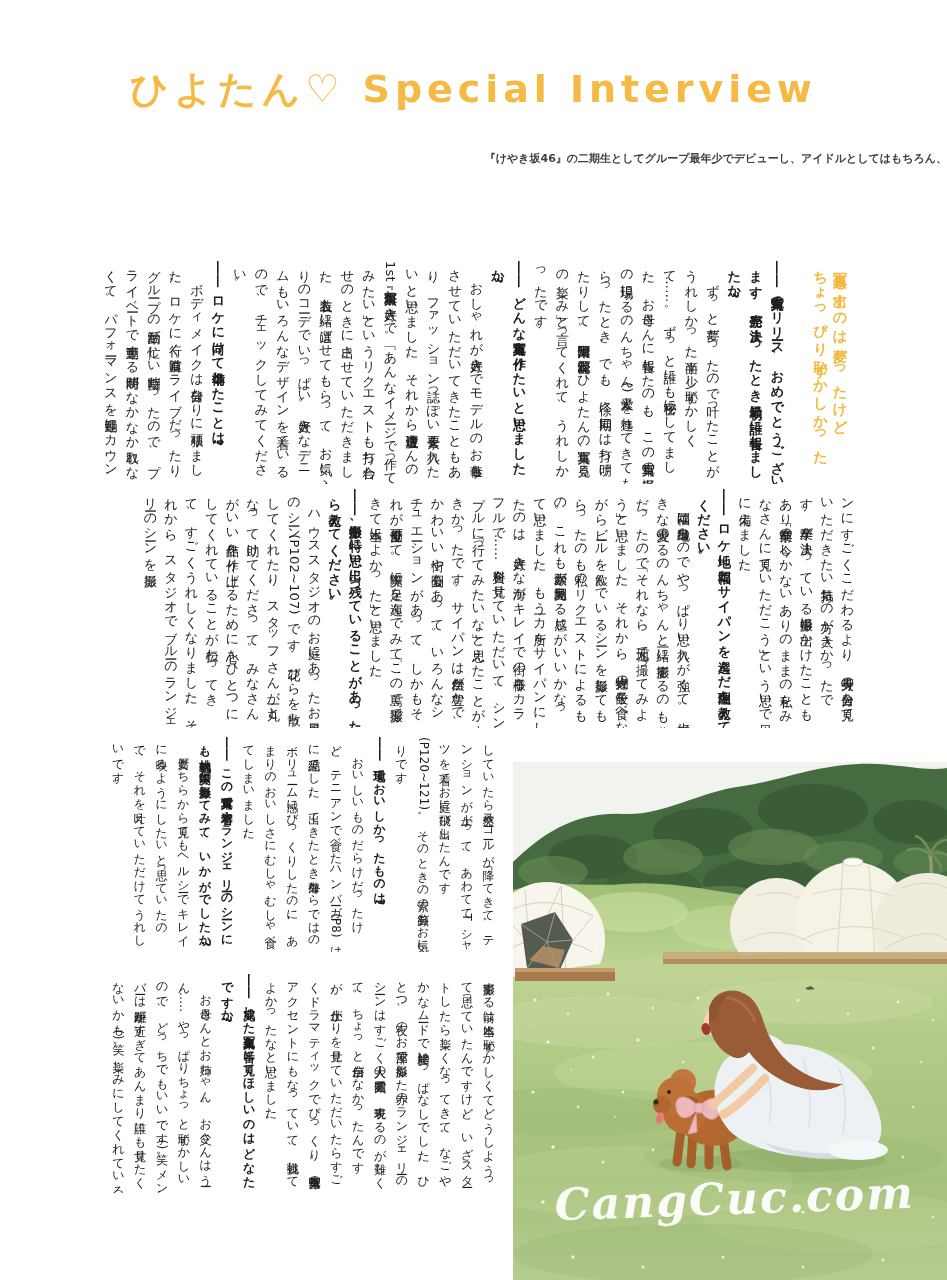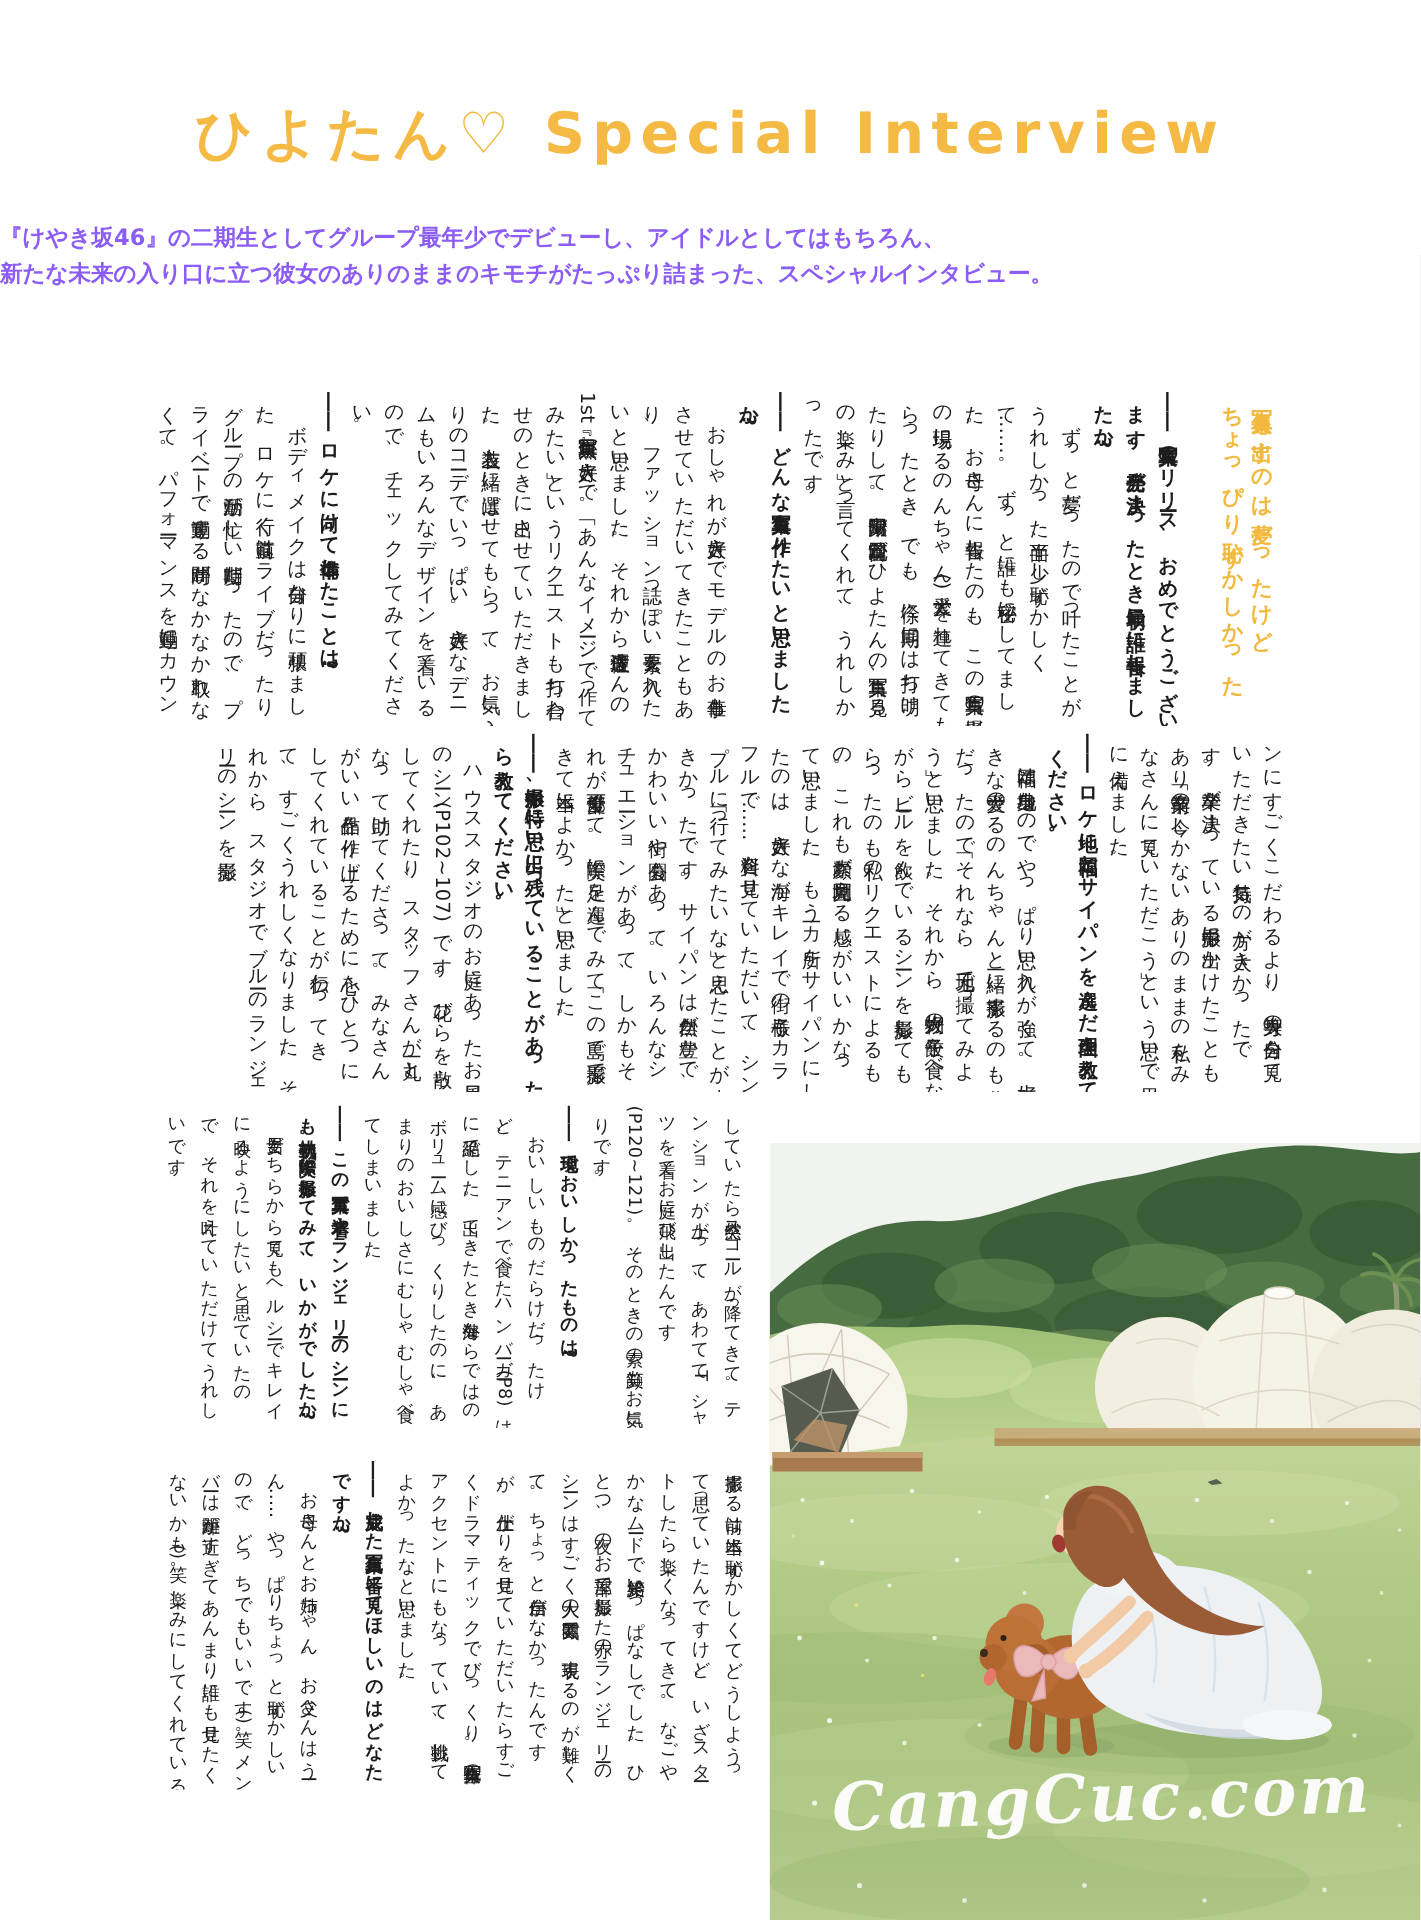--- a/index.html
+++ b/index.html
@@ -13,22 +13,22 @@
   .mag-title{
     position:absolute;top:64px;left:0;width:100%;
     text-align:center;
     color:#f4ba44;
     font-size:38px;font-weight:700;
     letter-spacing:0.13em;white-space:nowrap;
   }
   
   .intro{
     position:absolute;top:147px;left:0;width:100%;
-    text-align:left;font-weight:700;
-    font-size:15px;line-height:23.5px;color:#8b5cf6;
+    text-align:right;font-weight:700;
+    font-size:11px;line-height:23.5px;color:#404040;
   }
   
   .vband{
     position:absolute;
     writing-mode:vertical-rl;
     -webkit-writing-mode:vertical-rl;
     text-orientation:mixed;
     overflow:hidden;
     letter-spacing:0.2px;
   }
@@ -60,21 +60,20 @@
 </style>
 </head>
 <body>
 
 <div class="page">
 
   <div class="mag-title">ひよたん♡ Special Interview</div>
 
   <div class="intro">
     <div>『けやき坂46』の二期生としてグループ最年少でデビューし、アイドルとしてはもちろん、</div>
-    <div>新たな未来の入り口に立つ彼女のありのままのキモチがたっぷり詰まった、スペシャルインタビュー。</div>
   </div>
 
   <div class="vband band1">
     <div class="headline">
       <span>写真集を出すのは夢だったけど</span>
       <span>ちょっぴり恥ずかしかった</span>
     </div>
     <p class="q">――写真集のリリース、おめでとうございます。発売が決まったとき最初に誰に報告しましたか?</p>
     <p class="a">ずっと夢だったので叶ったことがうれしかった半面、少し恥ずかしくて……。ずっと誰にも秘密にしてました。お母さんに報告したのも、この写真集の撮影の現場にるのんちゃん(愛犬)を連れてきてもらったとき。でも、徐々に同期には打ち明けたりして。河田陽菜や富田鈴花が「ひよたんの写真集、見るの楽しみ」と言ってくれて、うれしかったです。</p>
     <p class="q">――どんな写真集を作りたいと思いましたか?</p>

